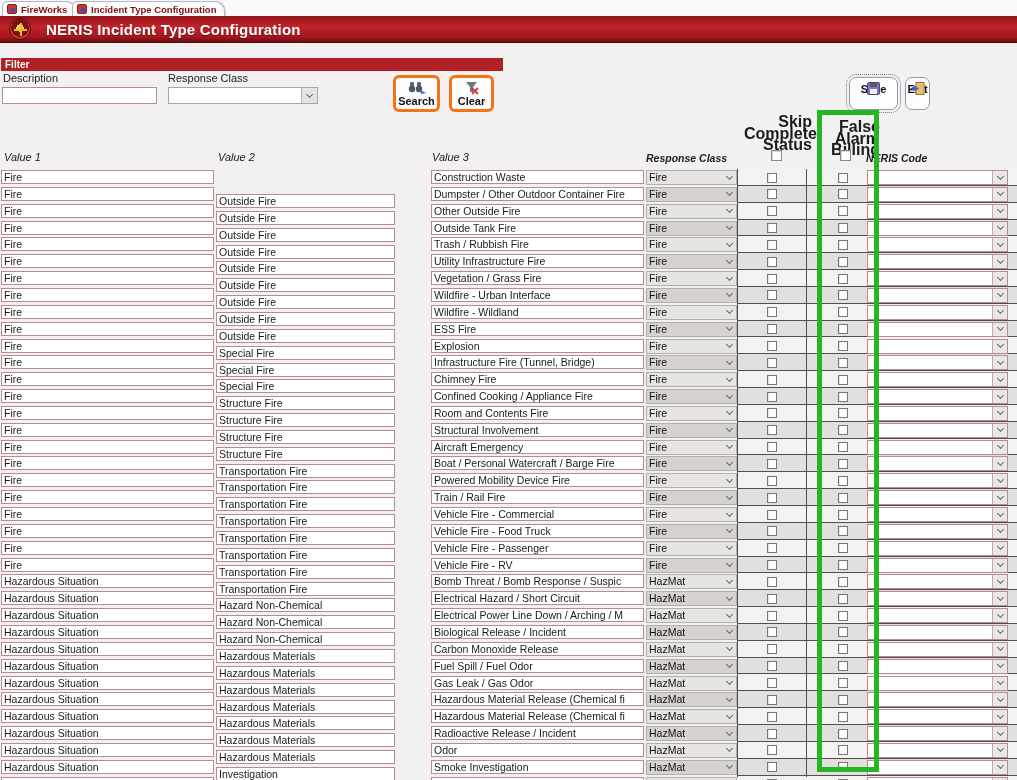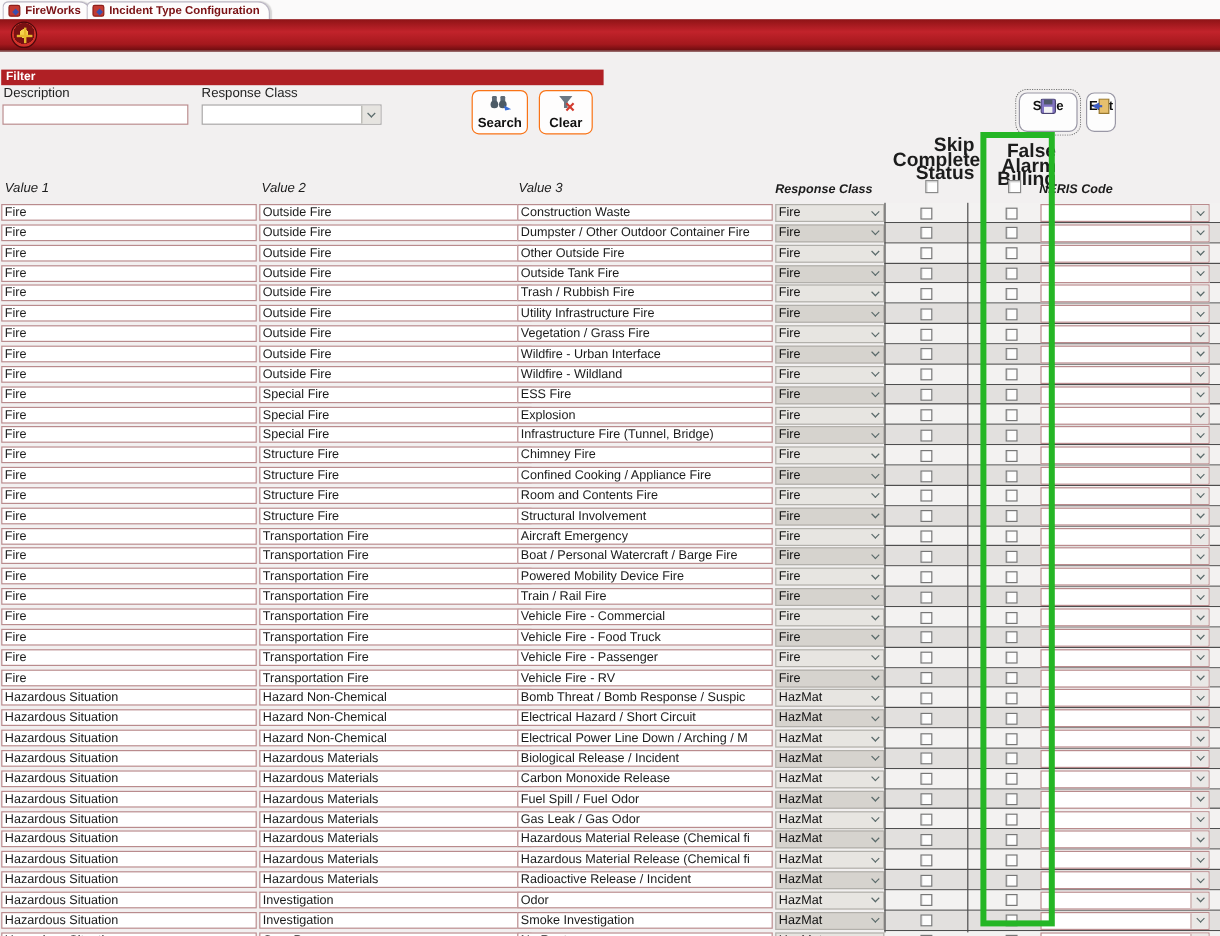--- a/index.html
+++ b/index.html
@@ -30,21 +30,21 @@
   .filterbar { position:absolute; left:1px; top:58px; width:502px; height:13px; background:#b02025;
                color:#fff; font-weight:bold; font-size:10px; line-height:13px; padding-left:4px; }
   .flabel { position:absolute; font-size:11px; color:#222; }
   .tbox { position:absolute; background:#fff; border:1px solid #b98b8d; height:17px; font-size:11px; padding:0 3px; }
   .combo { position:absolute; background:#fff; border:1px solid #a8a6a6; height:17px; }
   .combo .cbtn { position:absolute; right:0; top:0; bottom:0; width:16px; background:#e6e4e0; border-left:1px solid #b5b3af;
                  display:flex; align-items:center; justify-content:center; }
   .caret { width:5px; height:5px; border-right:1.4px solid #5a6a6a; border-bottom:1.4px solid #5a6a6a;
            transform:rotate(45deg); margin-top:-3px; }
 
-  .toolbtn { position:absolute; background:#fefdfd; border:1px solid #f97316; border-radius:6px;
+  .toolbtn { position:absolute; background:#fefdfd; border:3px solid #f97316; border-radius:6px;
              display:flex; flex-direction:column; align-items:center; justify-content:flex-end;
              font-size:11px; font-weight:bold; color:#111; padding-bottom:2px; cursor:default; }
   .toolbtn svg { position:absolute; top:3px; }
   .winbtn { position:absolute; background:#fdfdfd; border:1px solid #9a98a6; border-radius:7px;
             display:flex; flex-direction:column; align-items:center; justify-content:flex-end;
             font-size:11px; font-weight:bold; color:#111; padding-bottom:14px; }
   .winbtn svg { position:absolute; top:4px; }
   .focus { outline:1px dotted #777; outline-offset:2px; }
 
   
@@ -57,21 +57,21 @@
   
   #tbody { position:absolute; left:0; top:169px; width:1017px; height:611px; overflow:hidden; }
   .vline { position:absolute; top:169px; width:1px; height:608px; background:#4e4e4e; z-index:3; }
   .row { position:absolute; left:0; width:1017px; height:16.85px; }
   .stripe { position:absolute; left:737px; width:280px; top:0; height:100%; border-bottom:1px solid #4e4e4e; }
   .row.even .stripe { background:#f3f2f1; }
   .row.odd  .stripe { background:#e2e0de; }
   .cell { position:absolute; top:1px; height:14px; background:#fff; border:1px solid #b98b8d;
           font-size:10.5px; color:#1a1a1a; line-height:12px; padding:0 2px; white-space:nowrap; overflow:hidden; z-index:2; }
   .c1 { left:1px;   width:213px; }
-  .c2 { left:216px; width:227px; }
+  .c2 { left:216px; width:179px;margin-top:24px; }
   .c3 { left:431px; width:213px; }
   .rcsel { position:absolute; left:646px; top:1px; width:91px; height:15px; border:1px solid #b2b0ab;
            font-size:10.5px; line-height:13px; padding-left:2px; color:#111; z-index:2; white-space:nowrap; overflow:hidden; }
   .row.even .rcsel { background:#e7e5e1; }
   .row.odd  .rcsel { background:#d6d3ce; }
   .rcsel .cbtn { position:absolute; right:0; top:0; bottom:0; width:13px; display:flex; align-items:center; justify-content:center; }
   .rowcb { position:absolute; top:3.5px; width:10px; height:10px; background:#fdfdfd; border:1px solid #777;
            box-shadow:inset 1px 0 0 #e4e4e4; z-index:2; }
   .cb1 { left:767px; } .cb2 { left:838px; }
   .nsel { position:absolute; left:867px; top:1px; width:141px; height:15px; background:#fff; border:1px solid #b98b8d; z-index:2; }
@@ -91,20 +91,21 @@
     <span>FireWorks</span>
   </div>
   <div class="tab" style="left:72px;">
     <span class="tab-ico"></span>
     <span>Incident Type Configuration</span>
   </div>
 </div>
 
 <div class="titlebar">
   <div class="logo"></div>
+  <div class="t">NERIS Incident Type Configuration</div>
 </div>
 
 <div class="filterbar">Filter</div>
 <div class="flabel" style="left:3px; top:72px;">Description</div>
 <input class="tbox" style="left: 2px; top: 87px; width: 155px;" value="">
 <div class="flabel" style="left:168px; top:72px;">Response Class</div>
 <div class="combo" style="left:168px; top:87px; width:150px;">
   <span></span>
   <span class="cbtn">
       <span class="caret"></span>

